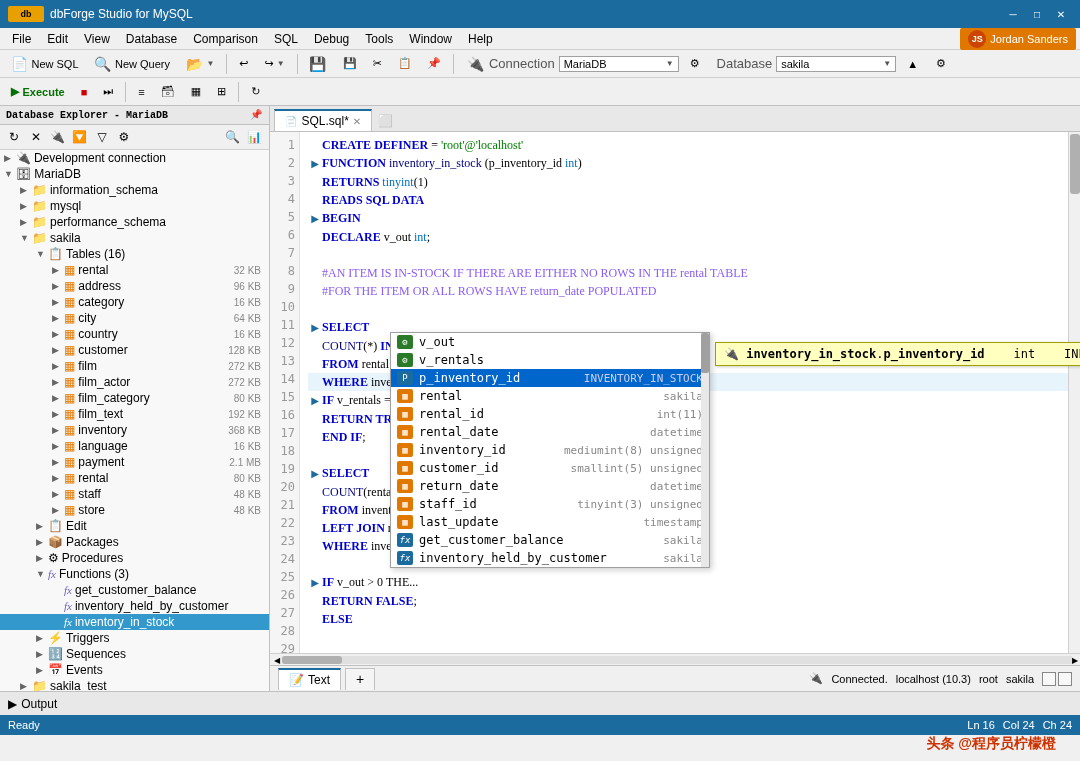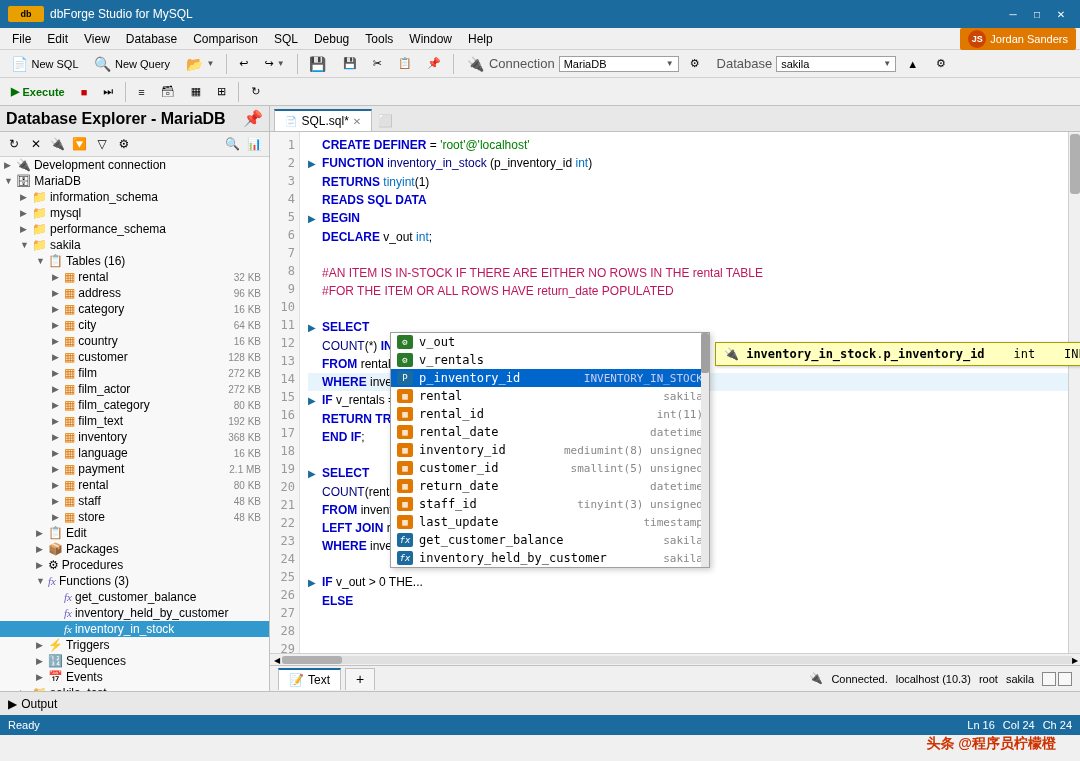--- a/index.html
+++ b/index.html
@@ -87,25 +87,26 @@
       border-right: 1px solid #c0c0c0;
       background: #f8f8f8;
       display: flex;
       flex-direction: column;
       overflow: hidden;
     }
     #sidebar-header {
       background: #e8e8e8;
       border-bottom: 1px solid #c0c0c0;
       padding: 3px 6px;
-      font-size: 16px;
+      font-size: 10px;
       font-weight: bold;
       display: flex;
       align-items: center;
       justify-content: space-between;
+      font-family: Liberation Mono, monospace;
     }
     #sidebar-toolbar {
       background: #f0f0f0;
       border-bottom: 1px solid #d0d0d0;
       padding: 2px 4px;
       display: flex;
       align-items: center;
       gap: 2px;
     }
     .sidebar-tb-btn { width: 20px; height: 20px; display: flex; align-items: center; justify-content: center; cursor: pointer; font-size: 12px; border: 1px solid transparent; border-radius: 2px; }
@@ -178,32 +179,33 @@
       font-family: 'Consolas', monospace;
       font-size: 12px;
       color: #999;
       overflow: hidden;
       line-height: 18px;
       padding-right: 4px;
     }
     #code-area {
       flex: 1;
       padding: 4px 8px;
-      font-family: Liberation Sans, sans-serif;
+      font-family: Liberation Serif, serif;
       font-size: 12px;
       line-height: 18px;
       overflow: auto;
       position: relative;
+      text-align: center;
     }
     .code-line { display: flex; align-items: baseline; min-height: 18px; }
     .code-line .line-marker { width: 14px; font-size: 10px; color: #888; flex-shrink: 0; }
     .kw { color: #0000cc; font-weight: bold; }
     .fn { color: #000080; }
     .str { color: #008000; }
-    .cmt { color: #be185d; }
+    .cmt { color: #8b5cf6; }
     .var { color: #000; }
     .type-kw { color: #0070c0; }
     .highlight-line { background: #e8f4fc; }
 
     
     #autocomplete {
       position: absolute;
       top: 200px;
       left: 120px;
       background: white;
@@ -805,20 +807,24 @@
           <div class="code-line">
             <span class="line-marker"></span>
             <span></span>
           </div>
           <div class="code-line">
             <span class="line-marker" style="color: rgb(28, 107, 158);">▶</span>
             <span><span class="kw">    IF</span><span class="var"> v_out &gt; 0 THE...</span></span>
           </div>
           <div class="code-line">
             <span class="line-marker"></span>
+            <span><span class="kw">        RETURN</span><span class="kw"> FALSE</span><span class="var">;</span></span>
+          </div>
+          <div class="code-line">
+            <span class="line-marker"></span>
             <span><span class="kw">    ELSE</span></span>
           </div>
         </div>
 
       <div id="autocomplete">
       <div class="ac-item">
             <div class="ac-icon green">⚙</div>
             <span class="ac-name">v_out</span>
           </div>
           <div class="ac-item">

